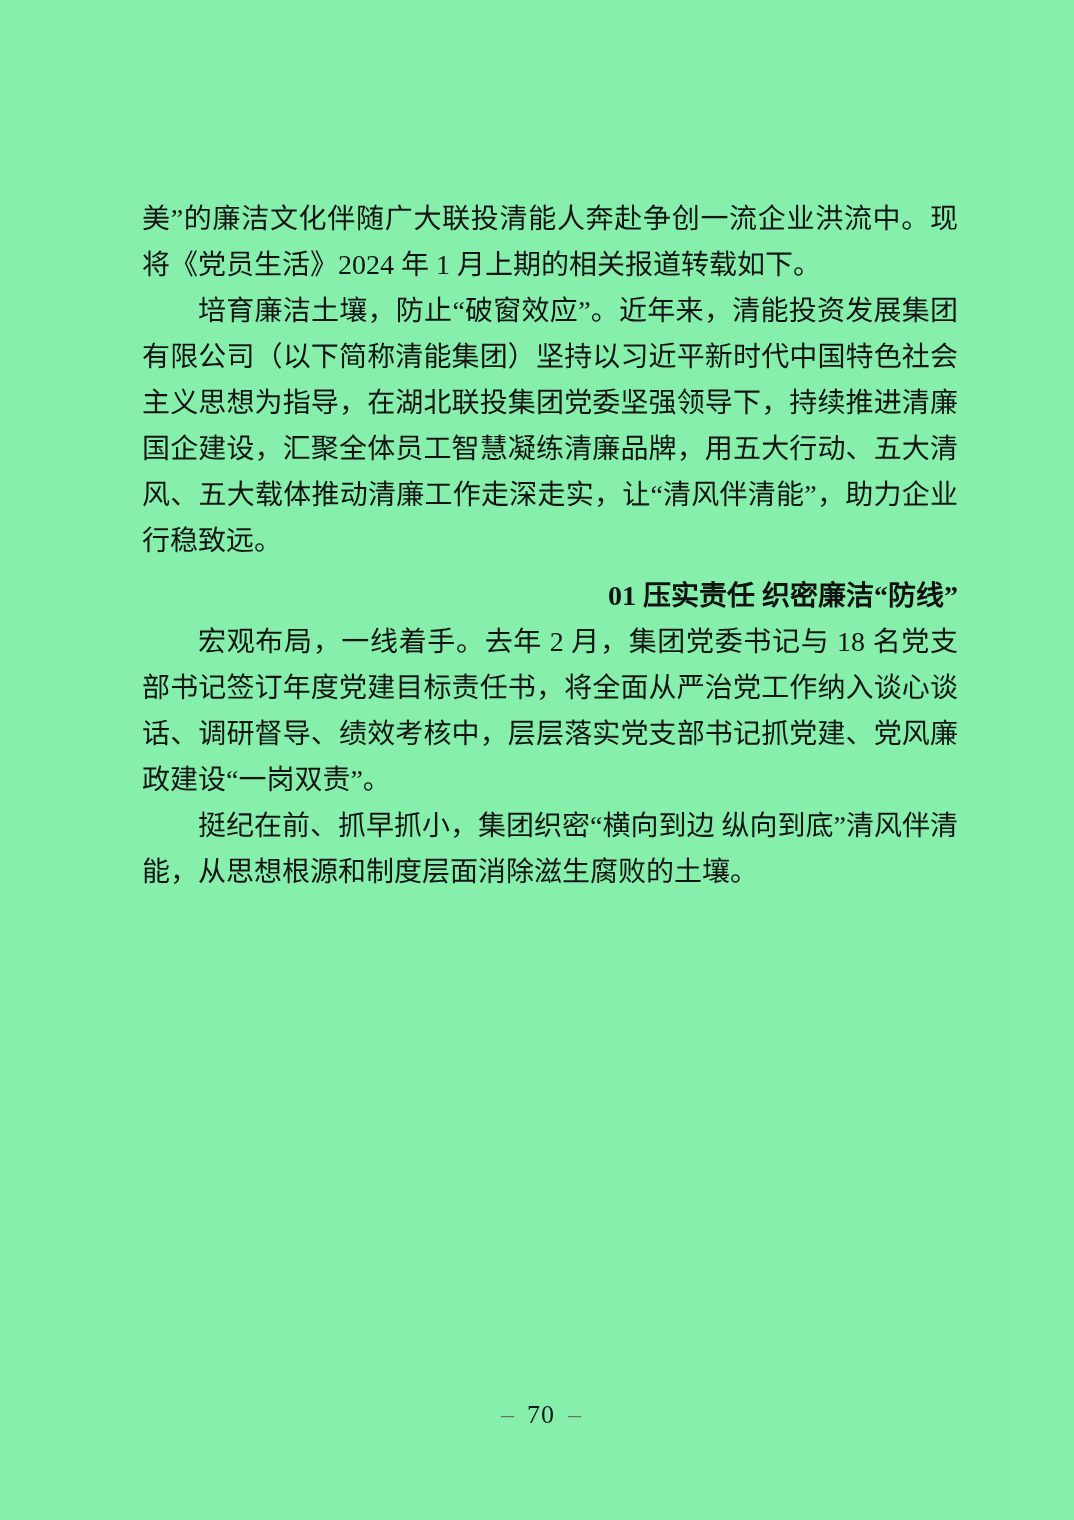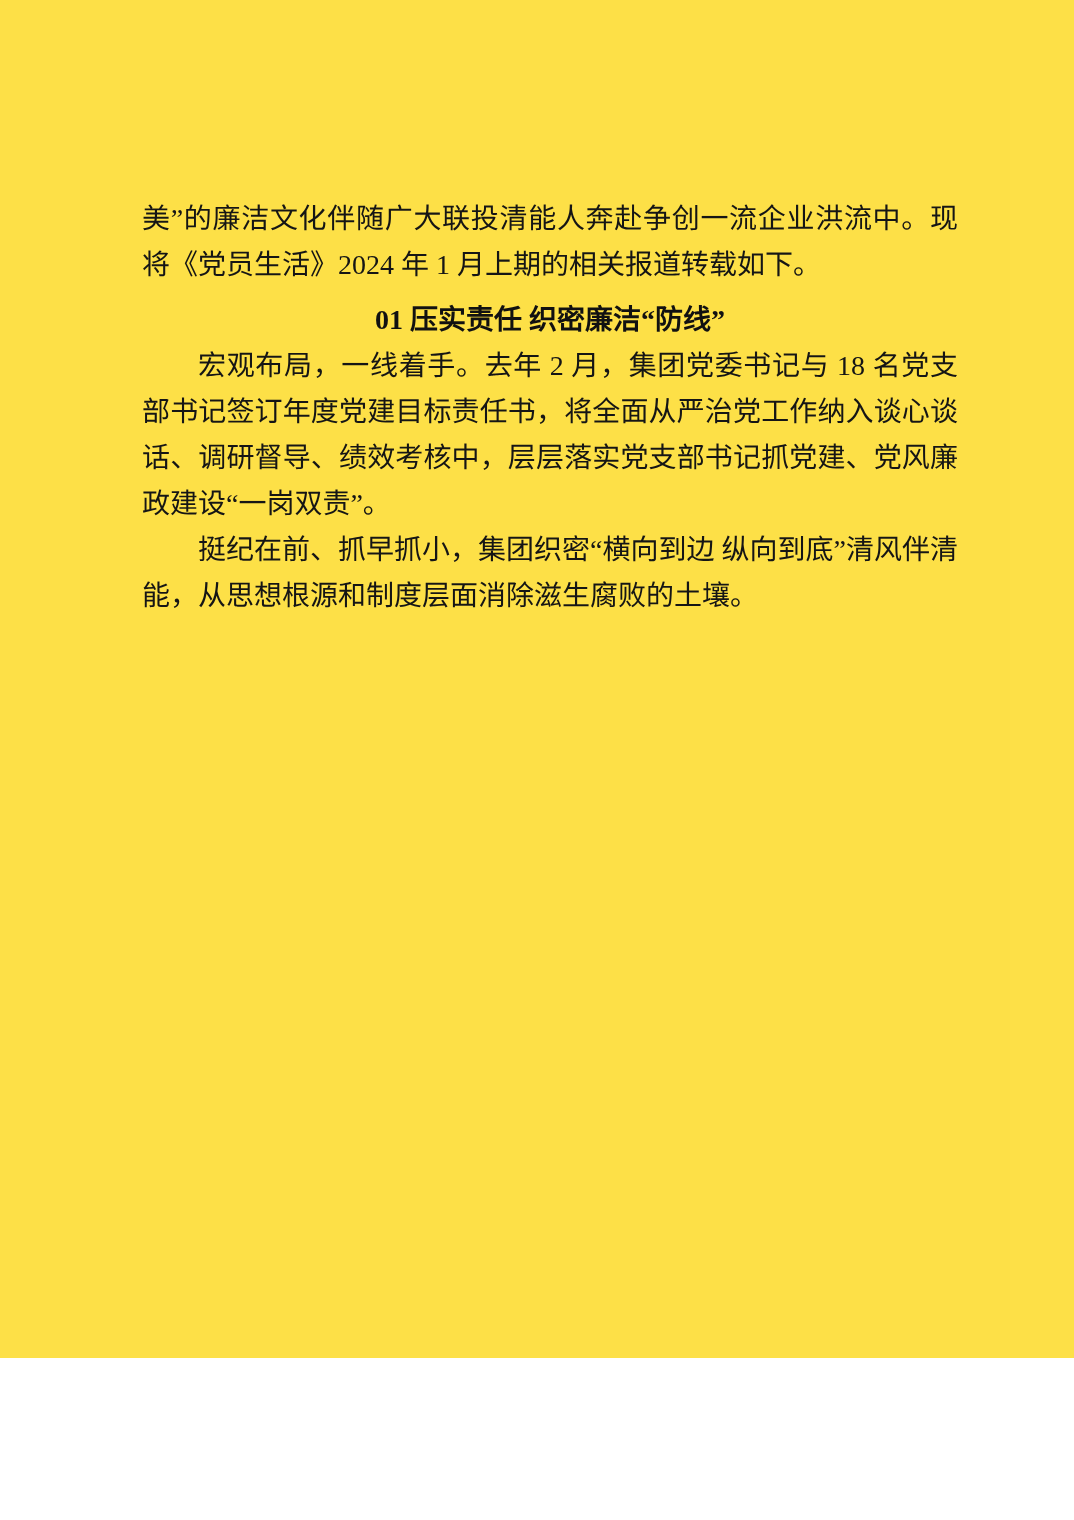--- a/index.html
+++ b/index.html
@@ -3,22 +3,22 @@
 <meta charset="utf-8">
 <style>
   html, body {
     margin: 0;
     padding: 0;
     background: #ffffff;
   }
   .page {
     position: relative;
     width: 1074px;
-    height: 1358px;
-    background: #fde047;
+    height: 1520px;
+    background: #86efac;
     overflow: hidden;
     font-family: "Liberation Serif", "DejaVu Serif", serif;
   }
   .content {
     position: absolute;
     top: 0;
     left: 142px;
     width: 816px;
     padding-top: 196px;
     color: #151515;
@@ -33,21 +33,21 @@
     word-break: break-all;
   }
   .para.no-indent {
     text-indent: 0;
   }
   .heading {
     margin: 9px 0 0 0;
     font-size: 28px;
     line-height: 46px;
     font-weight: bold;
-    text-align: center;
+    text-align: right;
     text-indent: 0;
     color: #111111;
   }
   .footer {
     position: absolute;
     top: 1398px;
     left: 4px;
     width: 100%;
     text-align: center;
     font-size: 26px;
@@ -62,20 +62,21 @@
     color: #1a1a1a;
     letter-spacing: 1px;
   }
 </style>
 </head>
 <body>
 
 <div class="page">
   <main class="content">
     <p class="para no-indent">美”的廉洁文化伴随广大联投清能人奔赴争创一流企业洪流中。现将《党员生活》2024 年 1 月上期的相关报道转载如下。</p>
+    <p class="para">培育廉洁土壤，防止“破窗效应”。近年来，清能投资发展集团有限公司（以下简称清能集团）坚持以习近平新时代中国特色社会主义思想为指导，在湖北联投集团党委坚强领导下，持续推进清廉国企建设，汇聚全体员工智慧凝练清廉品牌，用五大行动、五大清风、五大载体推动清廉工作走深走实，让“清风伴清能”，助力企业行稳致远。</p>
     <h2 class="heading">01 压实责任 织密廉洁“防线”</h2>
     <p class="para">宏观布局，一线着手。去年 2 月，集团党委书记与 18 名党支部书记签订年度党建目标责任书，将全面从严治党工作纳入谈心谈话、调研督导、绩效考核中，层层落实党支部书记抓党建、党风廉政建设“一岗双责”。</p>
     <p class="para">挺纪在前、抓早抓小，集团织密“横向到边 纵向到底”清风伴清能，从思想根源和制度层面消除滋生腐败的土壤。</p>
   </main>
 
   <div class="footer">
     <span class="dash">–</span><span class="page-num">70</span><span class="dash">–</span>
   </div>
 </div>
 

